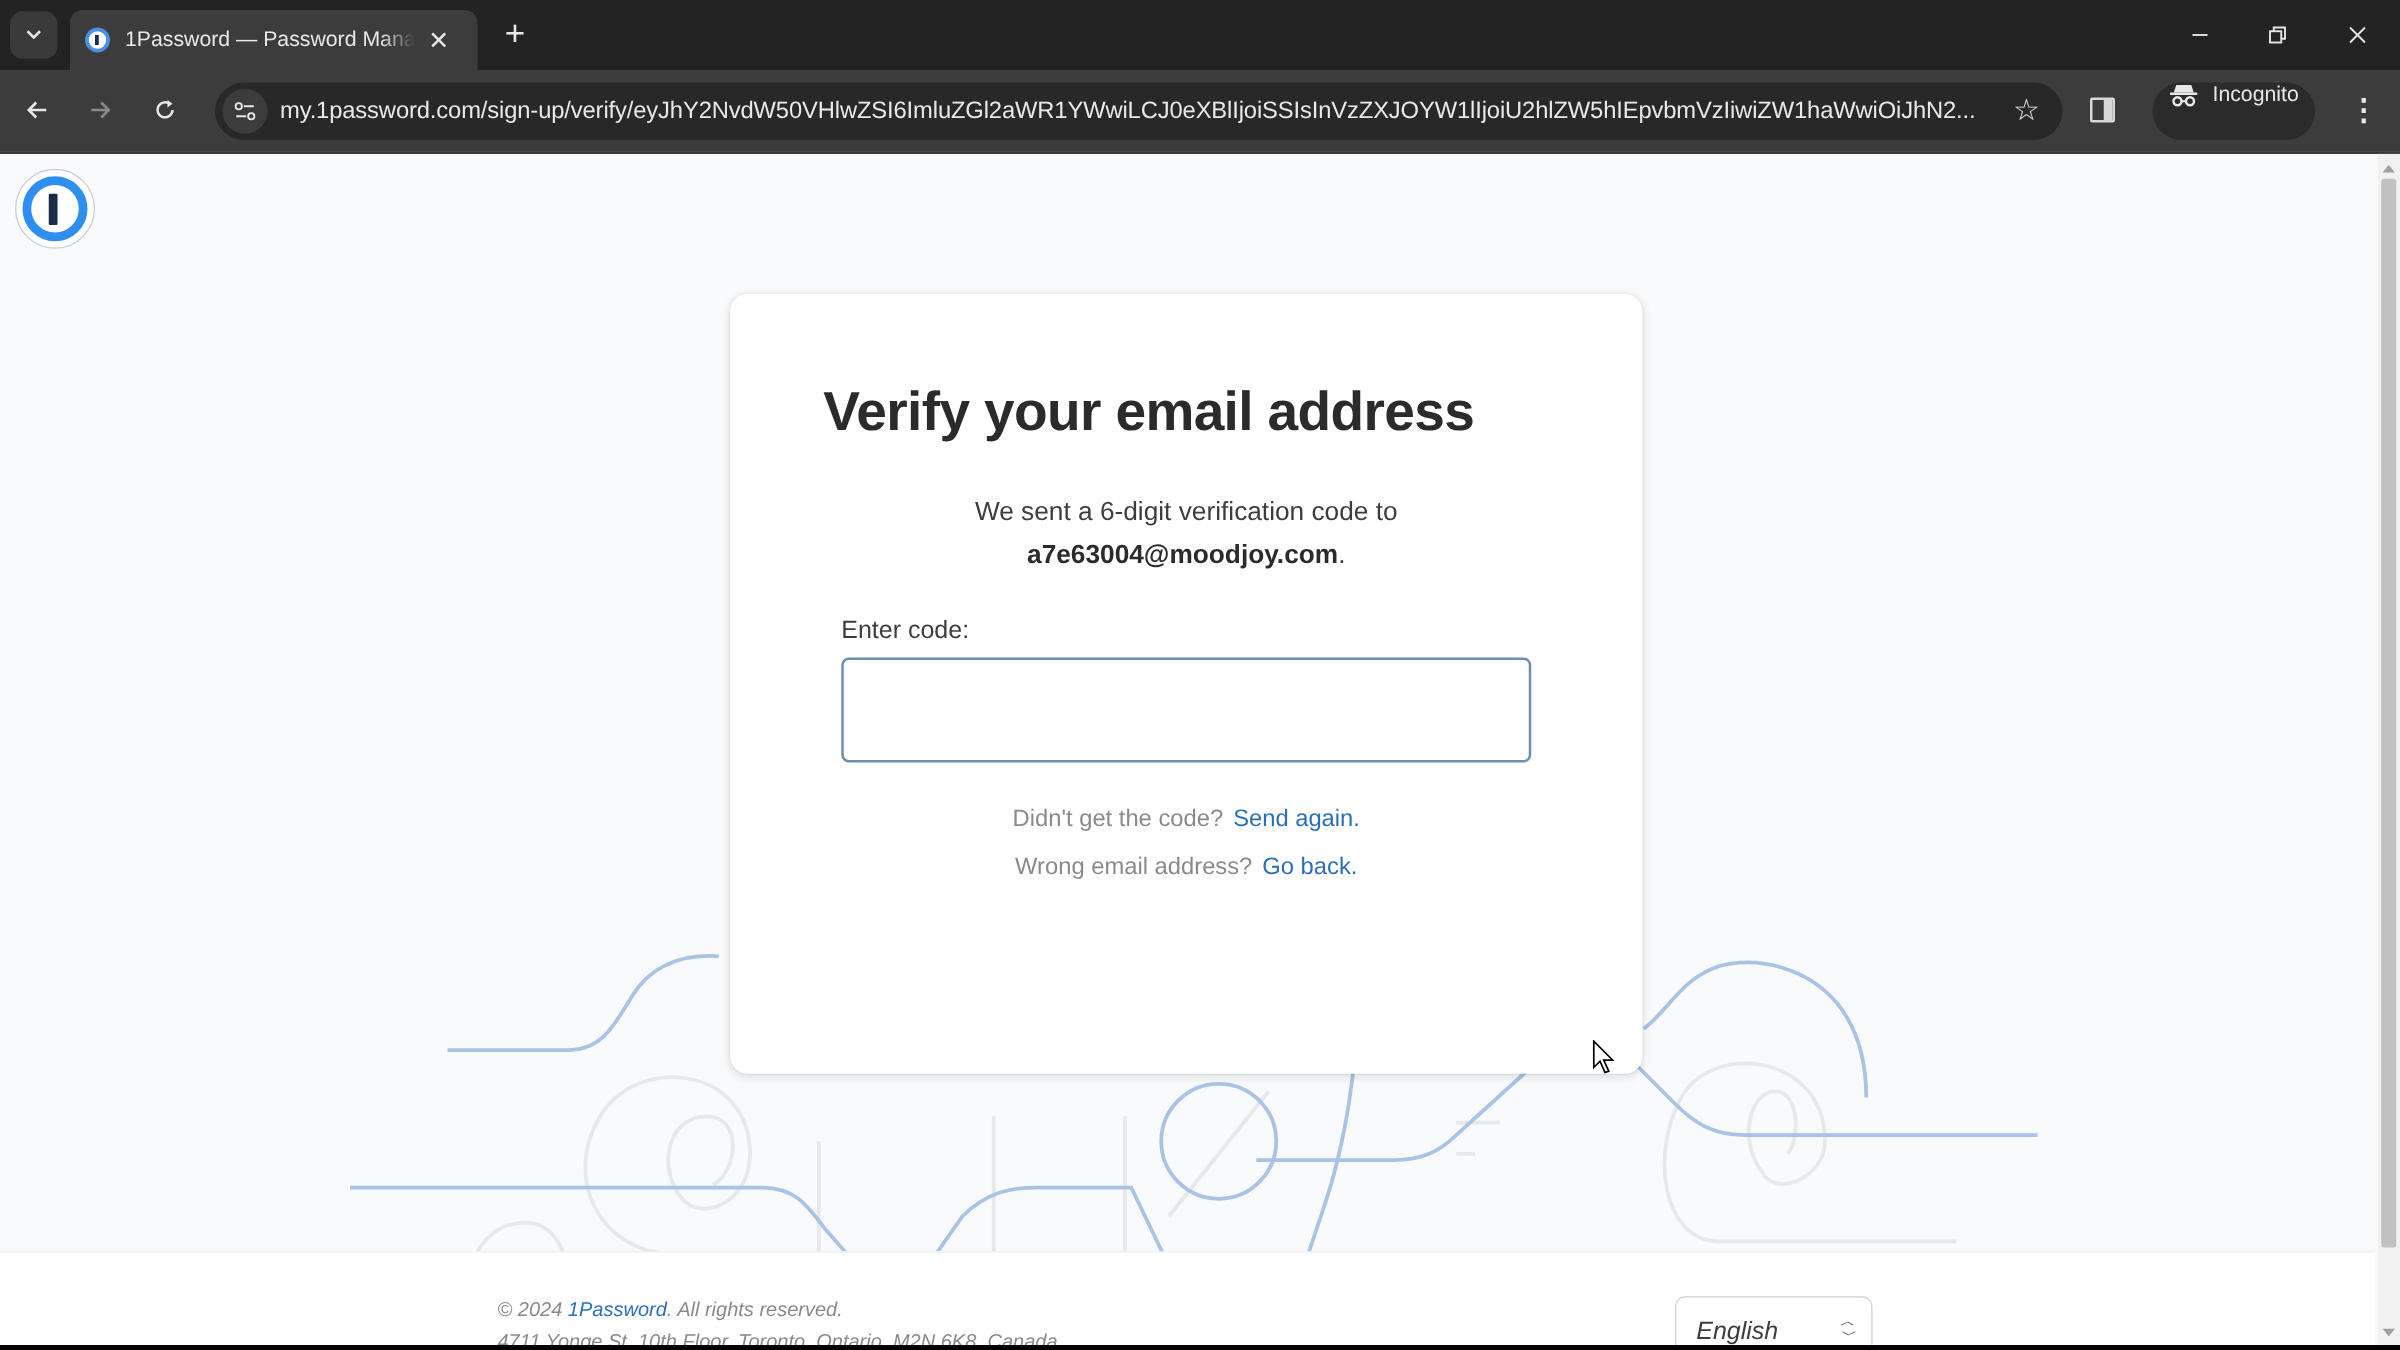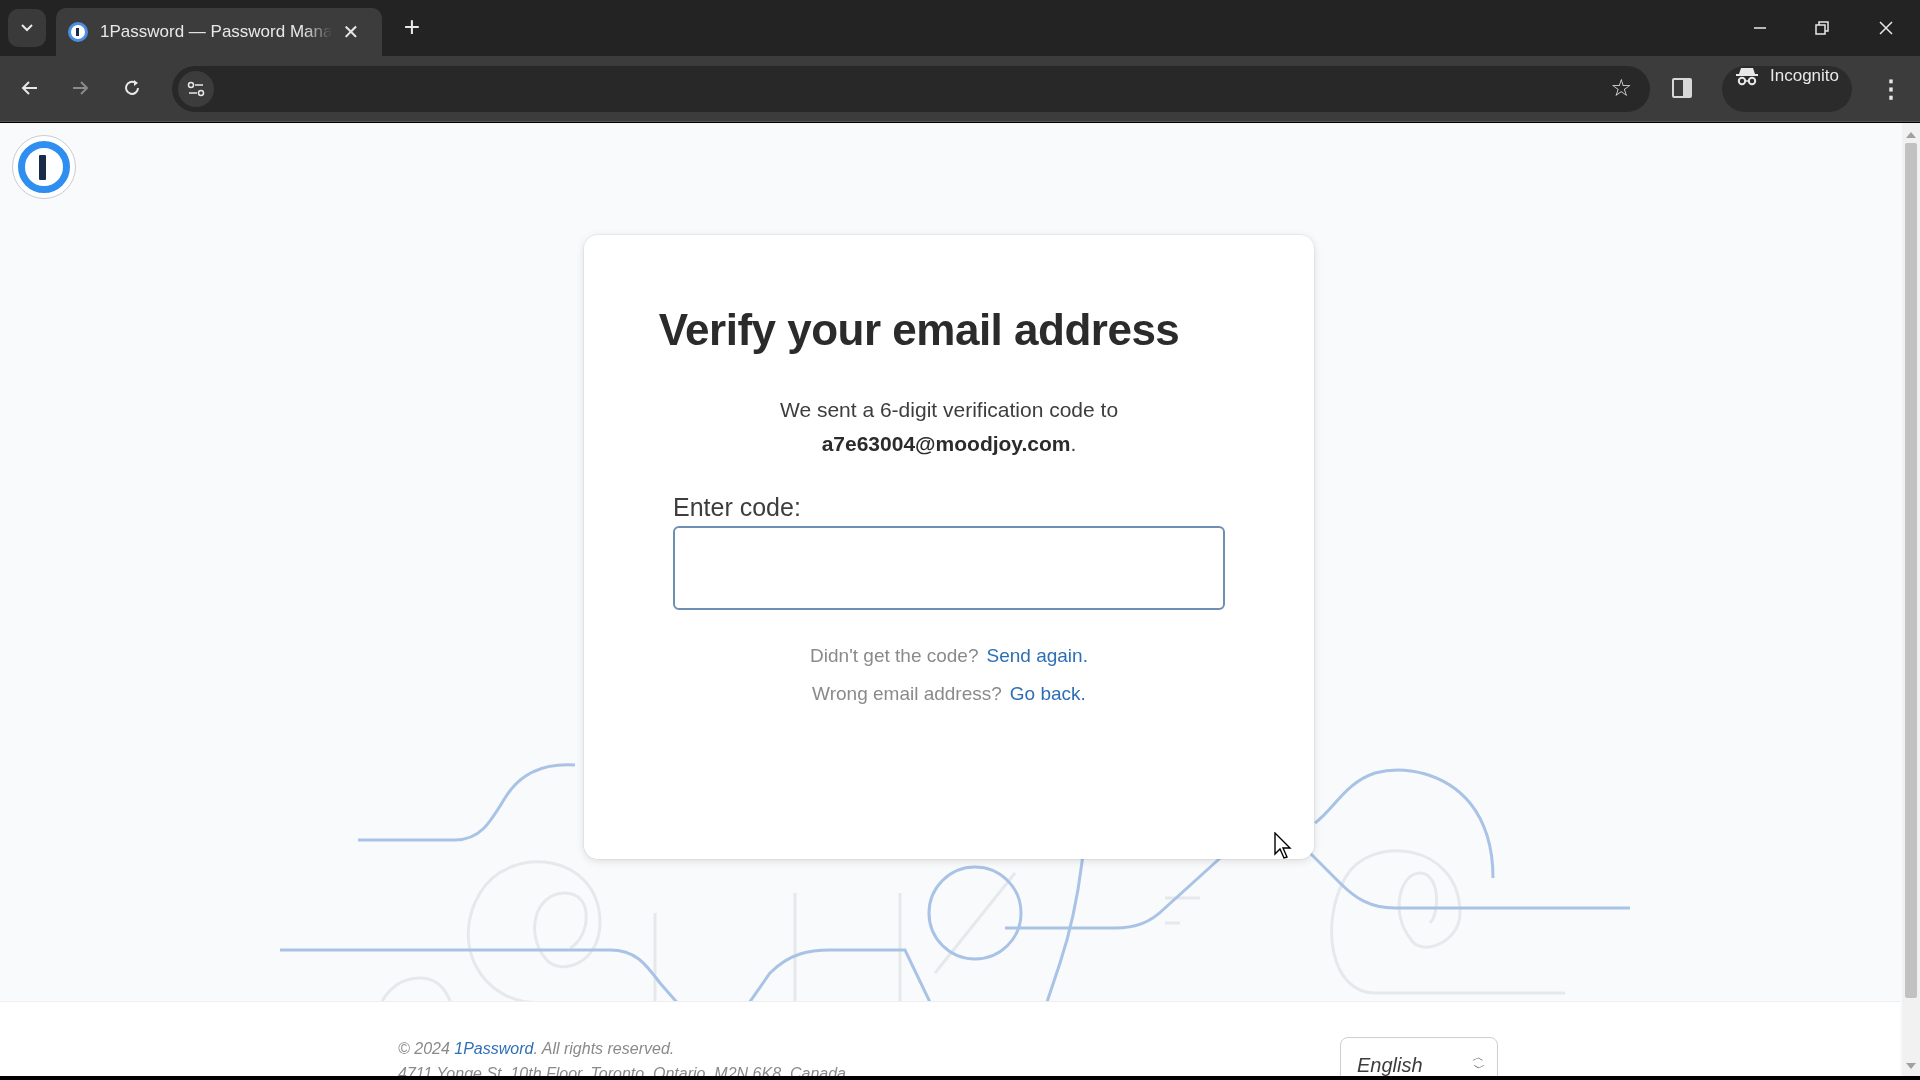--- a/index.html
+++ b/index.html
@@ -41,21 +41,21 @@
     .logo { position: absolute; left: 12px; top: 12px; width: 64px; height: 64px; border-radius: 50%; background: #fff; border: 1px solid #c9ccd1; display: flex; align-items: center; justify-content: center; }
     .logo-ring { width: 52px; height: 52px; border-radius: 50%; border: 7px solid #2f8ff0; background: #fff; position: relative; }
     .logo-bar { position: absolute; left: 14px; top: 7px; width: 7px; height: 25px; background: #1a2b4a; border-radius: 1px; }
 
     .illustration { position: absolute; left: 0; top: 640px; width: 1920px; height: 370px; }
 
     .card { position: absolute; left: 584px; top: 112px; width: 730px; height: 624px; background: #fff; border-radius: 14px; box-shadow: 0 2px 8px rgba(0,0,0,0.12), 0 0 0 1px rgba(0,0,0,0.04); }
     .card-title { position: absolute; left: 0; width: 670px; top: 70px; text-align: center; font-size: 44px; color: #2b2b2b; letter-spacing: -0.5px; }
     .card-desc { position: absolute; left: 0; width: 730px; top: 158px; text-align: center; font-size: 21px; color: #3d3d3d; line-height: 34px; }
     .card-email { font-weight: bold; color: #2b2b2b; }
-    .field-label { position: absolute; left: 89px; top: 258px; font-size: 25px; color: #3d3d3d; }
+    .field-label { position: absolute; left: 89px; top: 258px; font-size: 20px; color: #3d3d3d; }
     .code-input { position: absolute; left: 89px; top: 291px; width: 552px; height: 84px; border: 2px solid #6e8eb3; border-radius: 6px; background: #fff; font-size: 28px; padding: 0 16px; outline: none; font-family: "Liberation Sans", sans-serif; }
     .help-line { position: absolute; left: 0; width: 730px; text-align: center; font-size: 19px; color: #8a8a8a; }
     .help-line .link { color: #1a73e8; color: #2d6fb7; margin-left: 8px; cursor: pointer; }
     .next-btn { position: absolute; left: 89px; top: 618px; width: 552px; height: 62px; background: #0f7ee8; color: #fff; border: none; border-radius: 8px; font-size: 22px; font-family: "Liberation Sans", sans-serif; font-weight: bold; cursor: pointer; }
 
     .footer { position: absolute; left: 0; top: 878px; width: 1900px; height: 80px; background: #fff; border-top: 1px solid #eee; font-style: italic; }
     .copyright { position: absolute; left: 398px; top: 38px; font-size: 16px; color: #8a8a8a; }
     .copyright .brand { color: #2d6fb7; }
     .address { position: absolute; left: 398px; top: 63px; font-size: 16px; color: #8a8a8a; white-space: nowrap; }
     .lang-select { position: absolute; left: 1340px; top: 35px; width: 158px; height: 60px; border: 1px solid #cfcfcf; border-radius: 8px; background: #fff; display: flex; align-items: flex-start; padding: 16px 0 0 16px; font-size: 20px; color: #3d3d3d; }
@@ -116,20 +116,21 @@
   </div>
   <div class="omnibox">
     <div class="site-info">
       <svg width="18" height="16" viewBox="0 0 18 16">
           <circle cx="4" cy="4" r="2.5" stroke="#e8e8e8" stroke-width="1.5" fill="none"></circle>
           <line x1="8" y1="4" x2="16" y2="4" stroke="#e8e8e8" stroke-width="1.5"></line>
           <line x1="2" y1="12" x2="10" y2="12" stroke="#e8e8e8" stroke-width="1.5"></line>
           <circle cx="14" cy="12" r="2.5" stroke="#e8e8e8" stroke-width="1.5" fill="none"></circle>
         </svg>
     </div>
+    <span class="url">my.1password.com/sign-up/verify/eyJhY2NvdW50VHlwZSI6ImluZGl2aWR1YWwiLCJ0eXBlIjoiSSIsInVzZXJOYW1lIjoiU2hlZW5hIEpvbmVzIiwiZW1haWwiOiJhN2...</span>
     <span class="star">☆</span>
   </div>
   <div class="side-panel"></div>
   <div class="incognito">
     <svg class="incognito-icon" viewBox="0 0 22 20">
         <path d="M5 2 H17 L19 8 H3 Z" fill="#e8e8e8"></path>
         <rect x="0" y="8" width="22" height="2" fill="#e8e8e8"></rect>
         <circle cx="6" cy="15" r="3.2" stroke="#e8e8e8" stroke-width="2" fill="none"></circle>
         <circle cx="16" cy="15" r="3.2" stroke="#e8e8e8" stroke-width="2" fill="none"></circle>
         <line x1="9" y1="15" x2="13" y2="15" stroke="#e8e8e8" stroke-width="1.5"></line>

